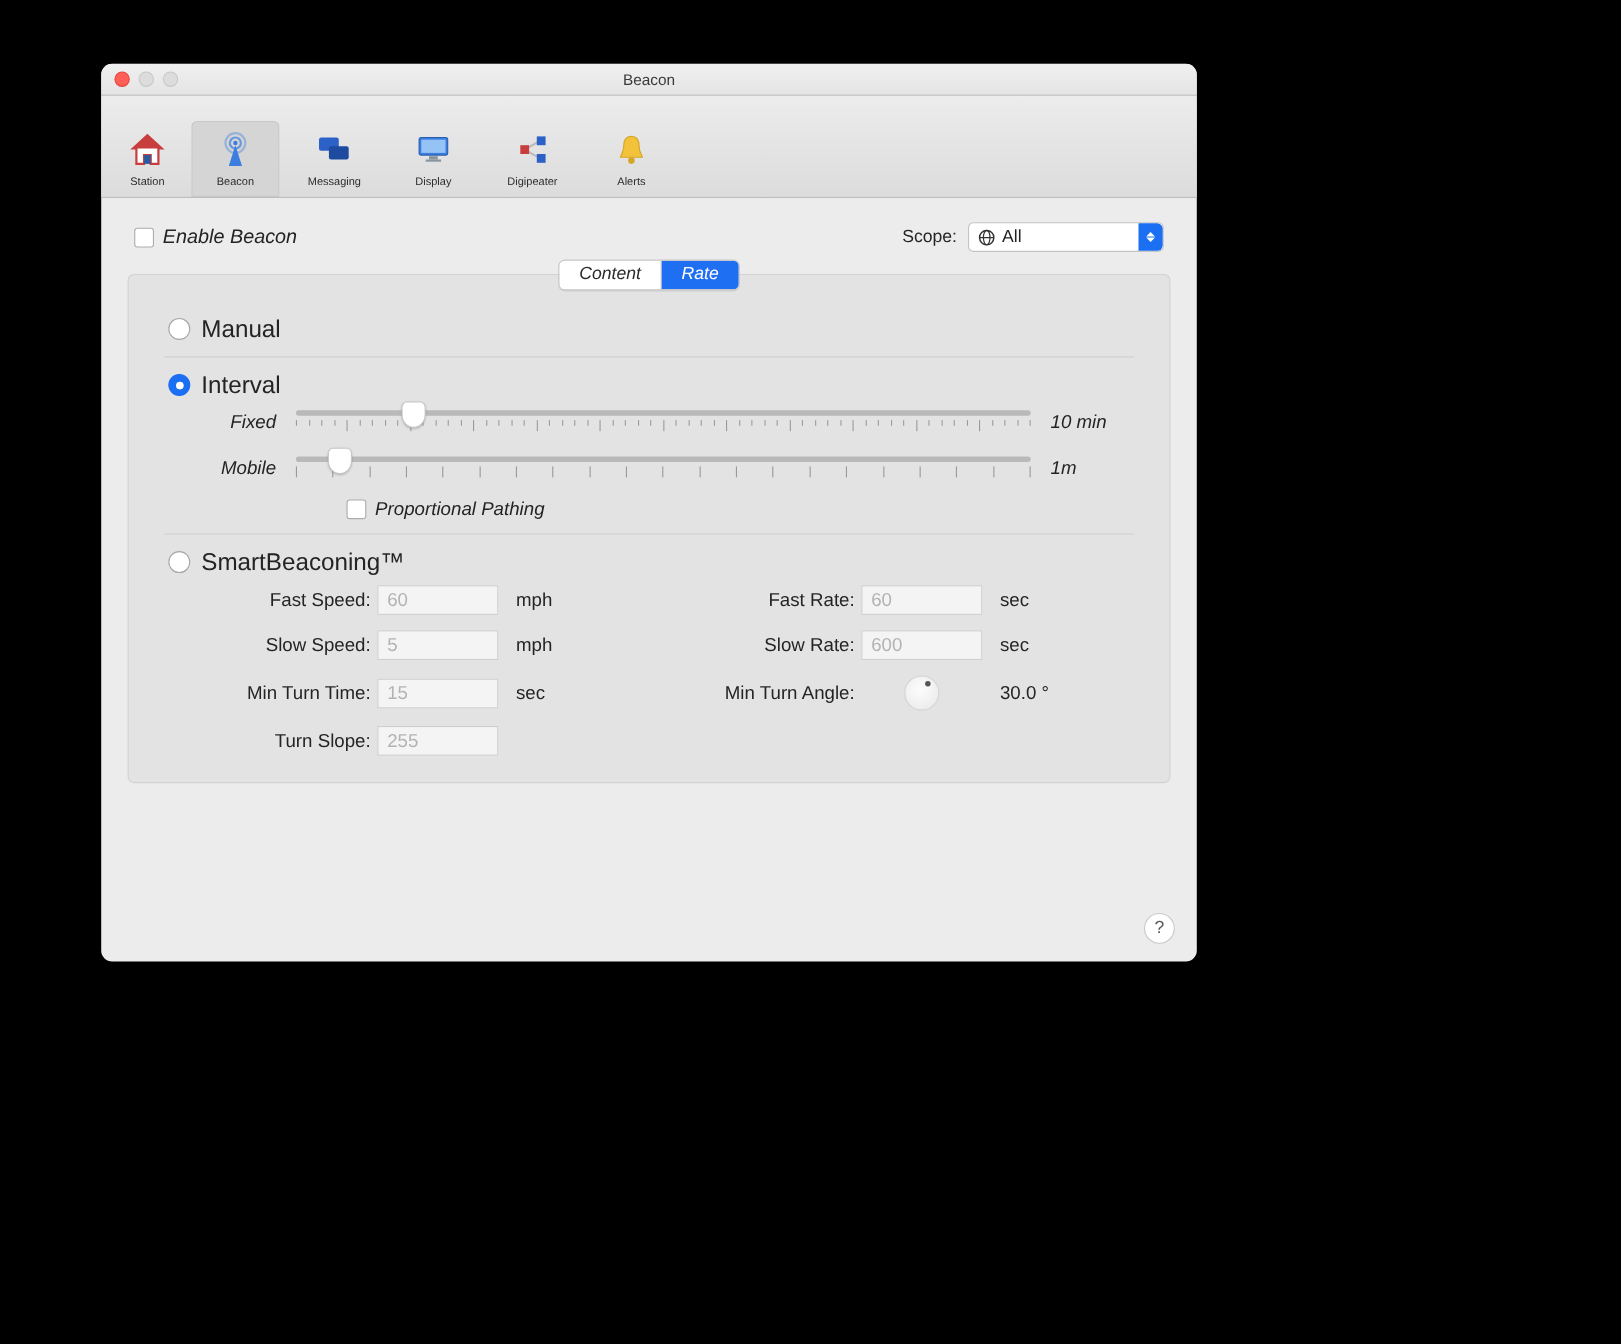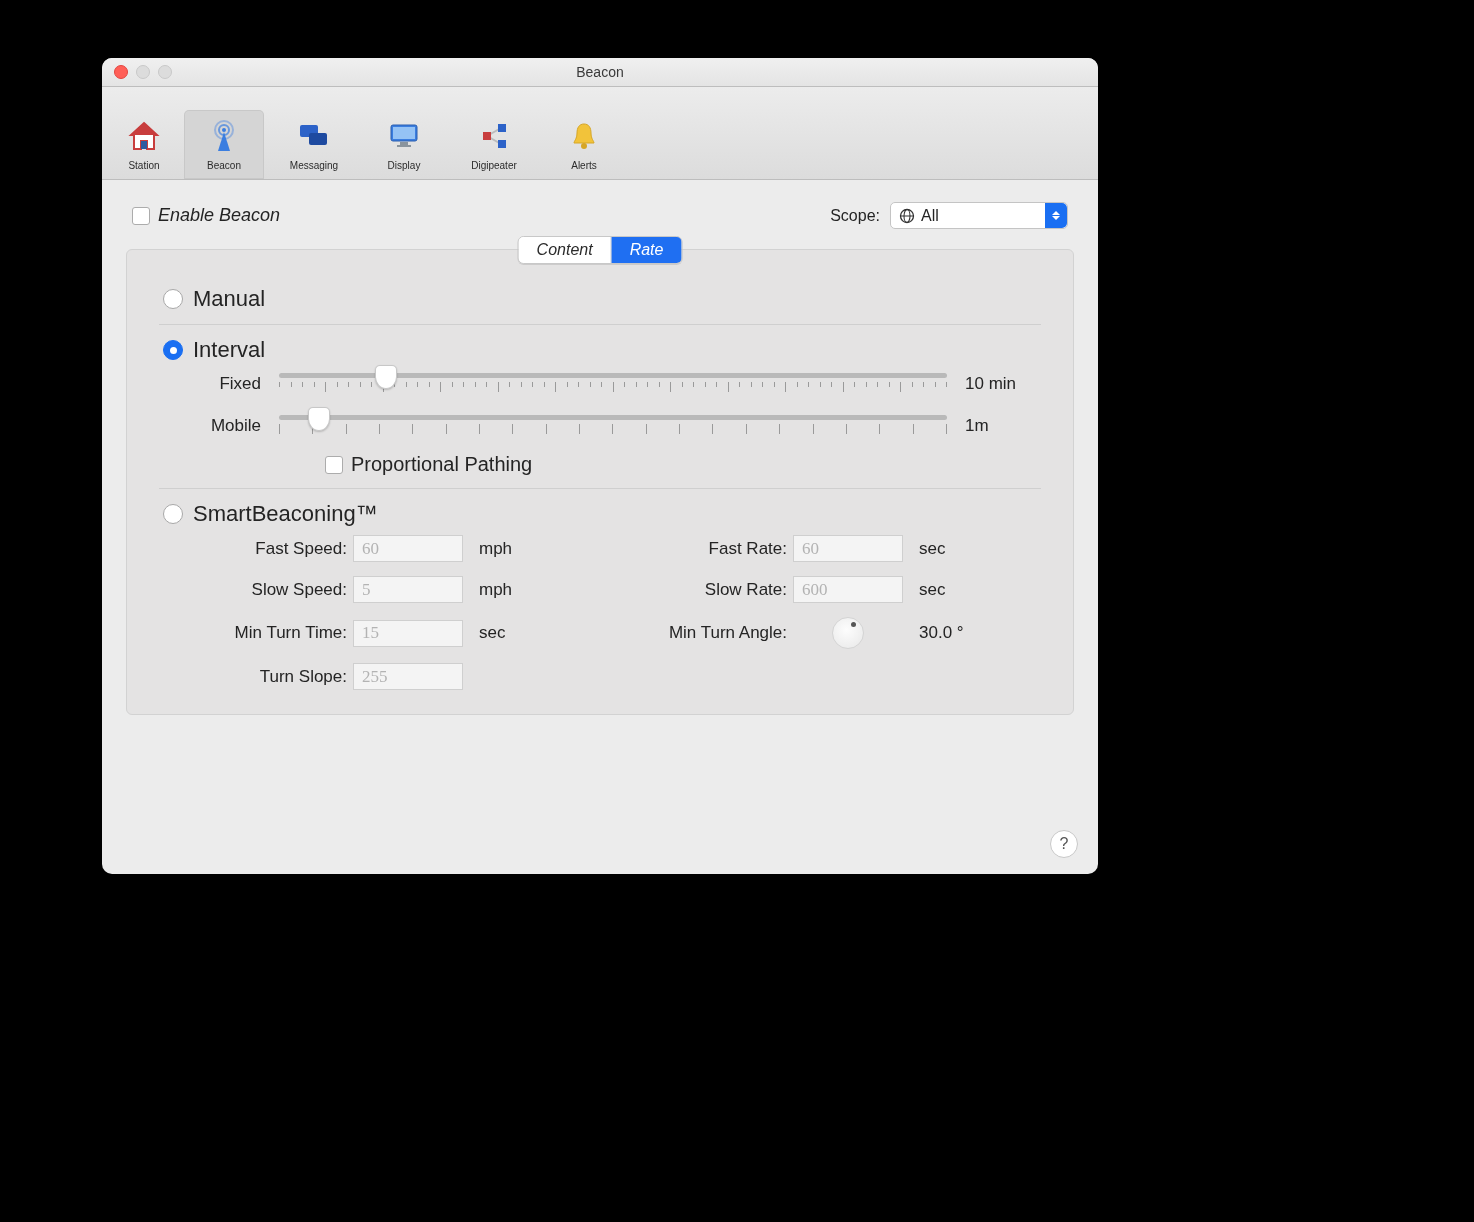--- a/index.html
+++ b/index.html
@@ -27,21 +27,21 @@
   body{
     background:var(--bg-black);
     font-family:-apple-system,"Helvetica Neue",Arial,sans-serif;
     font-size:15px;
     color:var(--text);
     width:1474px;height:1222px;
     position:relative;
   }
   .window{
     position:absolute;
-    left:102px;top:58px;
+    left:92px;top:58px;
     width:996px;height:816px;
     background:var(--win-bg);
     border-radius:10px;
     box-shadow:0 30px 60px rgba(0,0,0,.5),0 0 0 1px rgba(0,0,0,.2);
     overflow:hidden;
     display:flex;flex-direction:column;
   }
   
   .titlebar{
     height:28px;
@@ -150,21 +150,21 @@
   }
   .radio{
     width:18px;height:18px;border-radius:50%;
     border:1px solid #a8a8a8;background:#fff;
     display:flex;align-items:center;justify-content:center;
   }
   .radio.sel{border-color:var(--radio-blue);background:var(--radio-blue);}
   .radio.sel::after{content:"";width:7px;height:7px;border-radius:50%;background:#fff;}
   hr.sep{border:none;border-top:1px solid #cfcfcf;margin:12px -4px;}
   .sliders{
-    padding-left:44px;padding-right:8px;
+    padding-left:44px;padding-right:8px;font-style:italic;
   }
   .slider-row{
     display:flex;align-items:center;gap:18px;height:42px;
   }
   .slider-row .lbl{width:54px;text-align:right;font-size:17px;}
   .slider-row .val{width:64px;font-size:17px;text-align:left;}
   .slider{
     flex:1;height:42px;position:relative;
   }
   .slider .track{
@@ -182,37 +182,36 @@
     position:absolute;left:0;right:0;top:19px;height:12px;
     display:flex;justify-content:space-between;
   }
   .ticks span{width:1px;background:var(--slider-tick);}
   .ticks span.major{height:10px;}
   .ticks span.minor{height:5px;margin-top:0;}
   .ticksB{position:absolute;left:0;right:0;top:19px;height:12px;display:flex;justify-content:space-between;}
   .ticksB span{width:1px;height:10px;background:var(--slider-tick);}
   .prop-row{
     padding-left:118px;margin-top:6px;
-    display:flex;align-items:center;gap:8px;font-size:20px;
+    display:flex;align-items:center;gap:8px;font-size:17px;
   }
   
   .sb-grid{
     display:grid;
     grid-template-columns: 170px 110px 60px 120px 150px 110px 70px;
     row-gap:14px;align-items:center;
     padding-left:20px;padding-top:8px;
     font-size:17px;
   }
   .sb-grid .rlabel{text-align:right;padding-right:6px;}
   .sb-grid input[type=text]{
     width:100%;height:27px;border:1px solid #cfcfcf;background:var(--input-disabled);
     padding:0 8px;font-size:17px;color:var(--text-placeholder);
     border-radius:0;
     box-sizing:border-box;
-    font-family:Liberation Serif, serif;
   }
   .sb-grid .unit{padding-left:16px;}
   .dial-cell{display:flex;justify-content:center;}
   .dial{
     width:30px;height:30px;border-radius:50%;
     background:radial-gradient(circle at 45% 40%,#fdfdfd,#e7e7e7);
     border:1px solid #d4d4d4;
     position:relative;
   }
   .dial::after{

